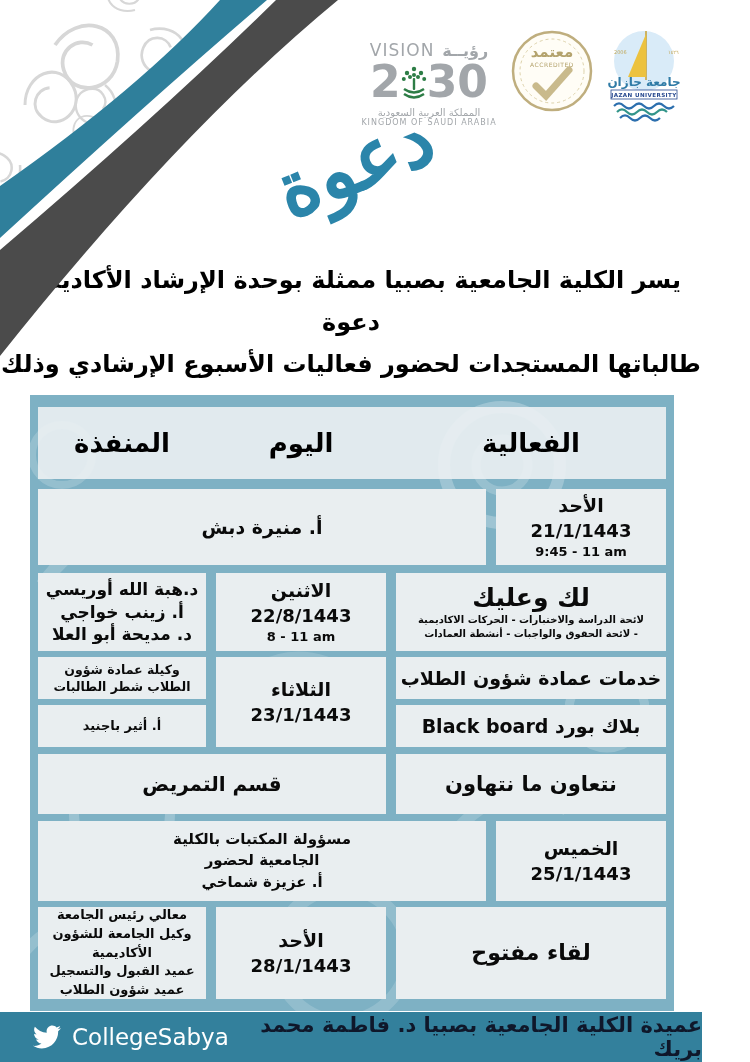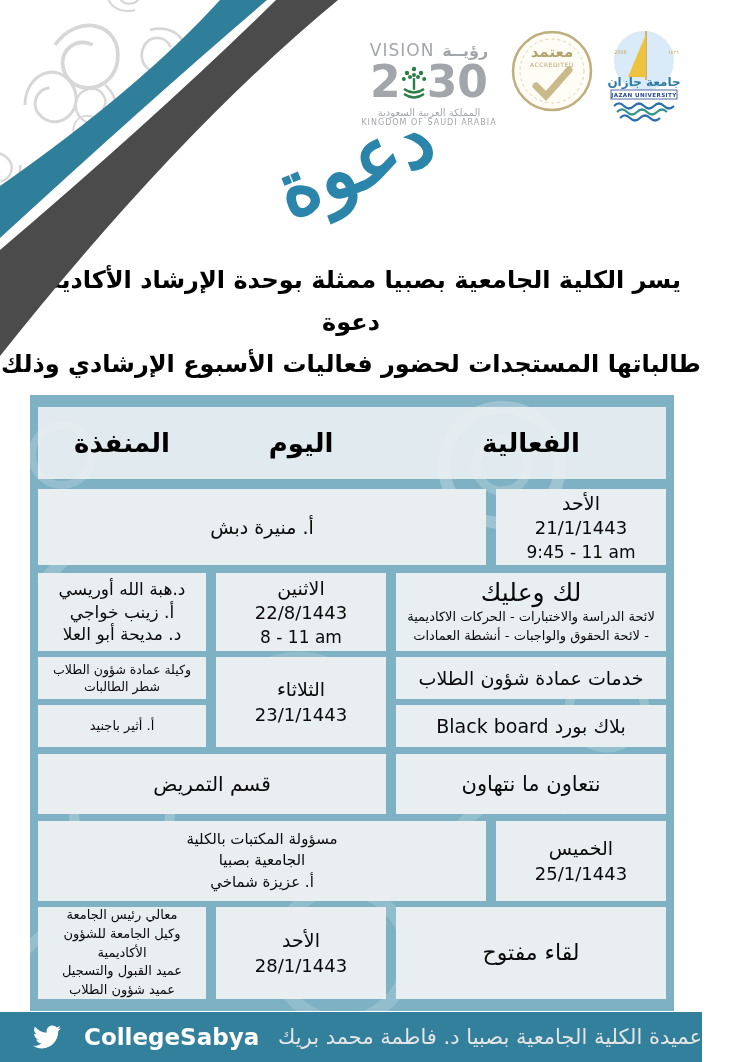--- a/index.html
+++ b/index.html
@@ -56,54 +56,54 @@
   .thead > div { text-align:center; font-weight:bold; font-size:26px; color:#000; }
 
   .col-act { width:270px; flex:none; }
   .col-day { width:170px; flex:none; }
   .col-exec { flex:1; }
 
   .row { display:flex; gap:10px; align-items:stretch; }
   .cell {
     background:#e9eef0; display:flex; flex-direction:column;
     justify-content:center; align-items:center; text-align:center;
-    font-weight:normal; color:#0a0a0a; padding:2px 4px;
+    font-weight:bold; color:#0a0a0a; padding:2px 4px;
   }
   .r1 { margin-top:10px; height:76px; }
   .r2 { margin-top:8px;  height:78px; }
   .r3 { margin-top:6px;  height:90px; }
   .r4 { margin-top:7px;  height:60px; }
   .r5 { margin-top:7px;  height:80px; }
   .r6 { margin-top:6px;  height:92px; }
 
   .split { display:flex; flex-direction:column; gap:6px; background:transparent; padding:0; }
   .split .cell { flex:1; }
 
   .act-line  { font-size:21px; line-height:1.55; }
   .act-title { font-size:25px; line-height:1.2; }
-  .act-small { font-size:13px; line-height:1.45; }
+  .act-small { font-size:10px; line-height:1.45; }
   .act-mid   { font-size:19px; }
   .day-name  { font-size:19px; line-height:1.35; }
   .day-date  { font-size:18px; line-height:1.35; direction:ltr; }
-  .day-time  { font-size:17px; line-height:1.35; direction:ltr; }
+  .day-time  { font-size:13px; line-height:1.35; direction:ltr; }
   .exec-lg   { font-size:19px; line-height:1.4; }
   .exec-md   { font-size:17px; line-height:1.35; }
   .exec-sm   { font-size:13px; line-height:1.45; }
   .exec-xs   { font-size:12.5px; line-height:1.4; }
   .exec-row4 { font-size:20px; }
   .exec-row5 { font-size:15px; line-height:1.42; }
 
   
   .footer {
     position:absolute; bottom:0; left:0; width:750px; height:50px;
     background:#33809c; display:flex; align-items:center;
     justify-content:space-between; padding:0 48px 0 30px; direction:ltr;
   }
-  .social { display:flex; align-items:center; gap:20px; color:#fff; font-size:23px; cursor:pointer;font-weight:bold; }
-  .dean { color:#e5e5e5; font-weight:normal; font-size:21px; direction:rtl; }
+  .social { display:flex; align-items:center; gap:8px; color:#fff; font-size:23px; cursor:pointer; }
+  .dean { color:#0f172a; font-weight:bold; font-size:21px; direction:rtl; }
 </style>
 </head>
 <body>
 
 <div class="poster">
 
   <div class="hero">
 
     <svg class="corner-svg" width="470" height="470" viewBox="0 0 470 470" aria-hidden="true">
       <defs>
@@ -279,21 +279,21 @@
       </div>
     </div>
 
     <div class="row r5">
       <div class="cell col-day">
         <span class="day-name">الخميس</span>
         <span class="day-date" dir="ltr">25/1/1443</span>
       </div>
       <div class="cell col-exec">
         <span class="exec-row5">مسؤولة المكتبات بالكلية</span>
-        <span class="exec-row5">الجامعية بصبيا</span>
+        <span class="exec-row5">الجامعية لحضور</span>
         <span class="exec-row5">أ. عزيزة شماخي</span>
       </div>
     </div>
 
     <div class="row r6">
       <div class="cell col-act">
         <span class="act-line" style="font-size:22px">لقاء مفتوح</span>
       </div>
       <div class="cell col-day">
         <span class="day-name">الأحد</span>

